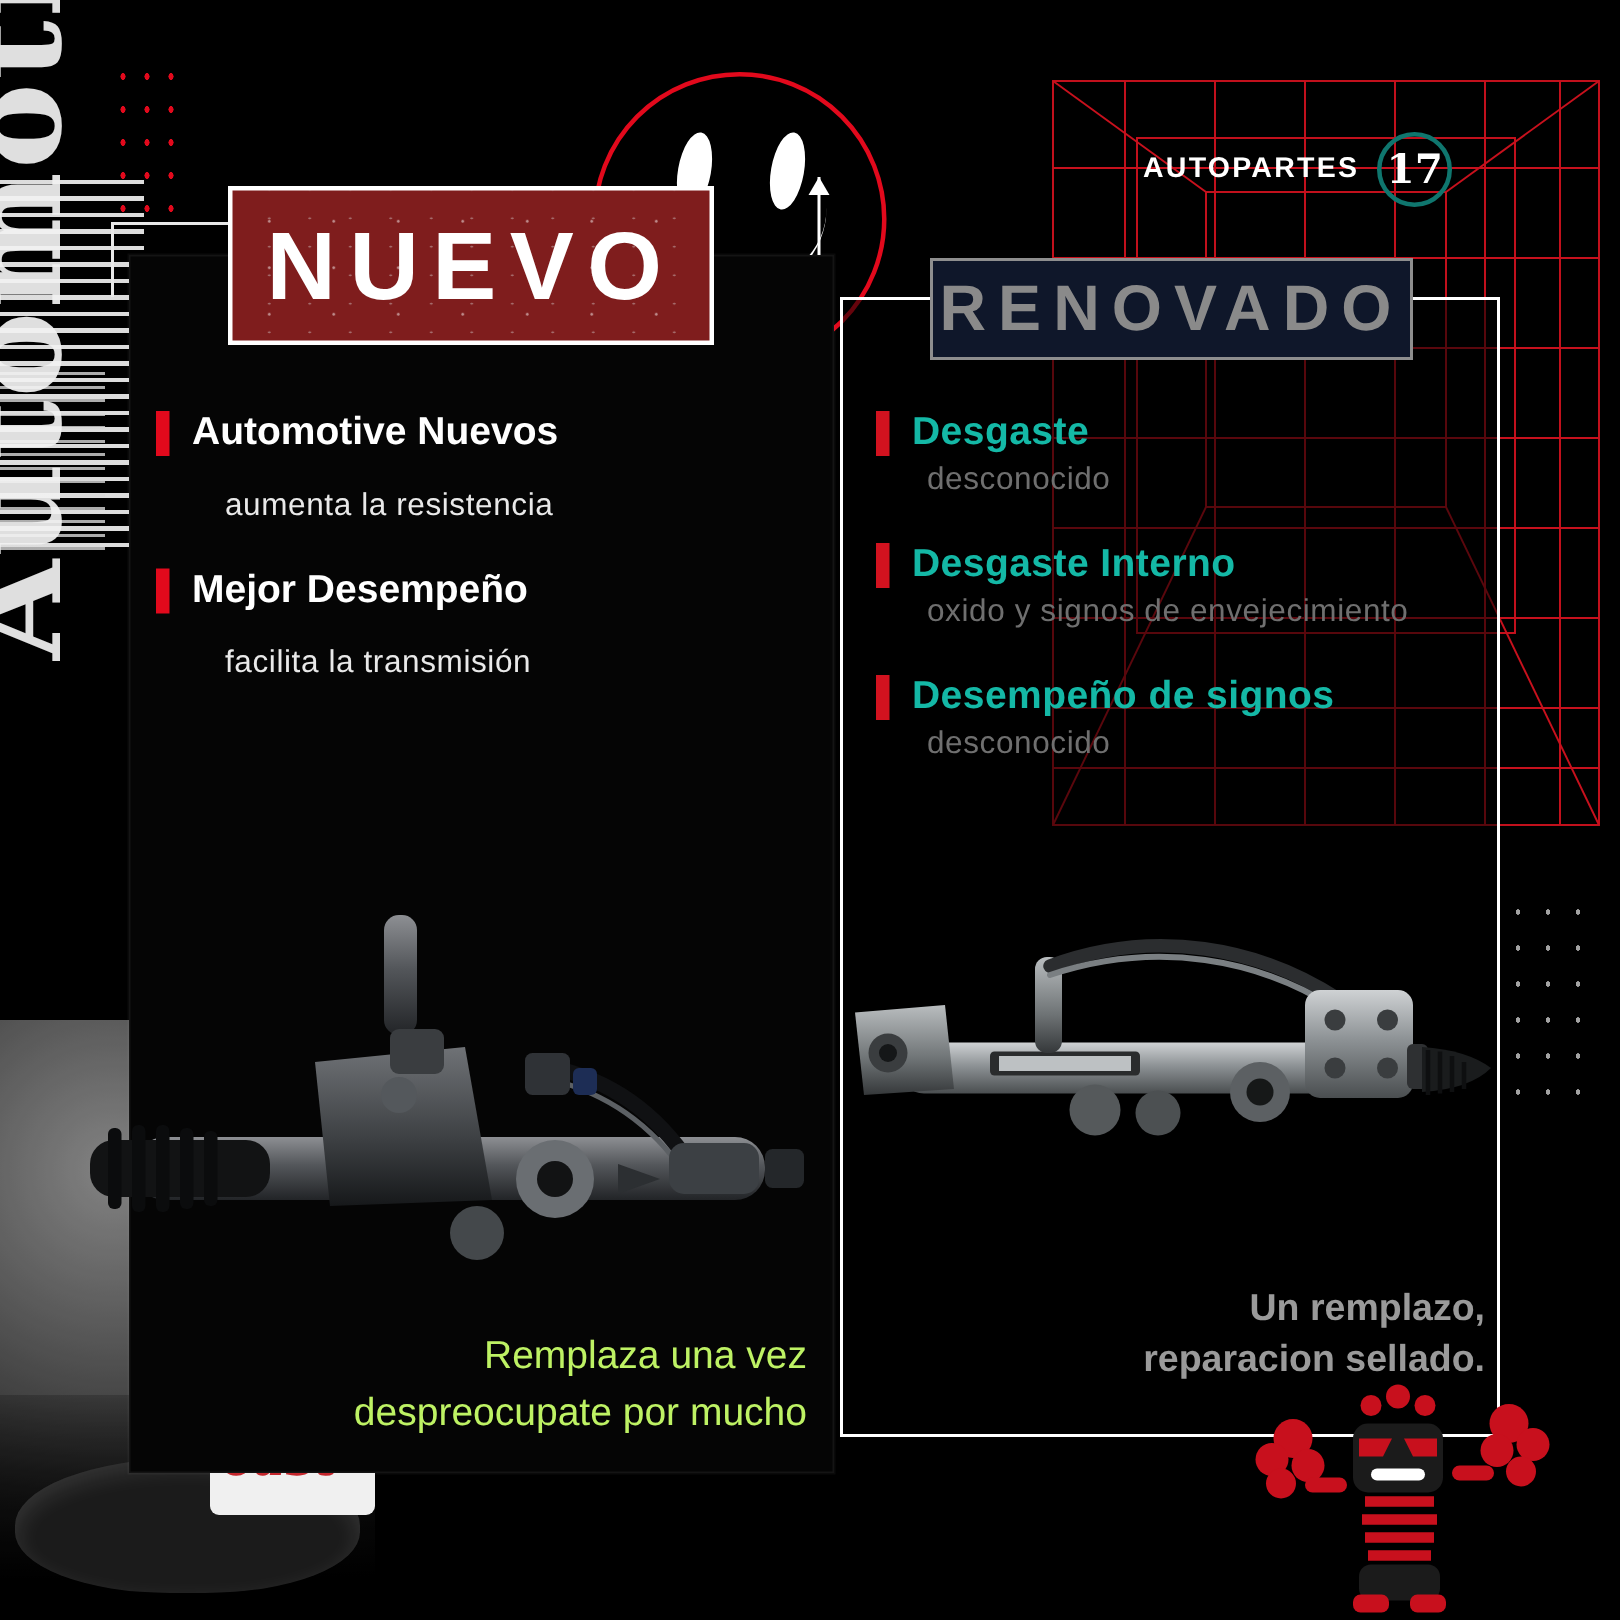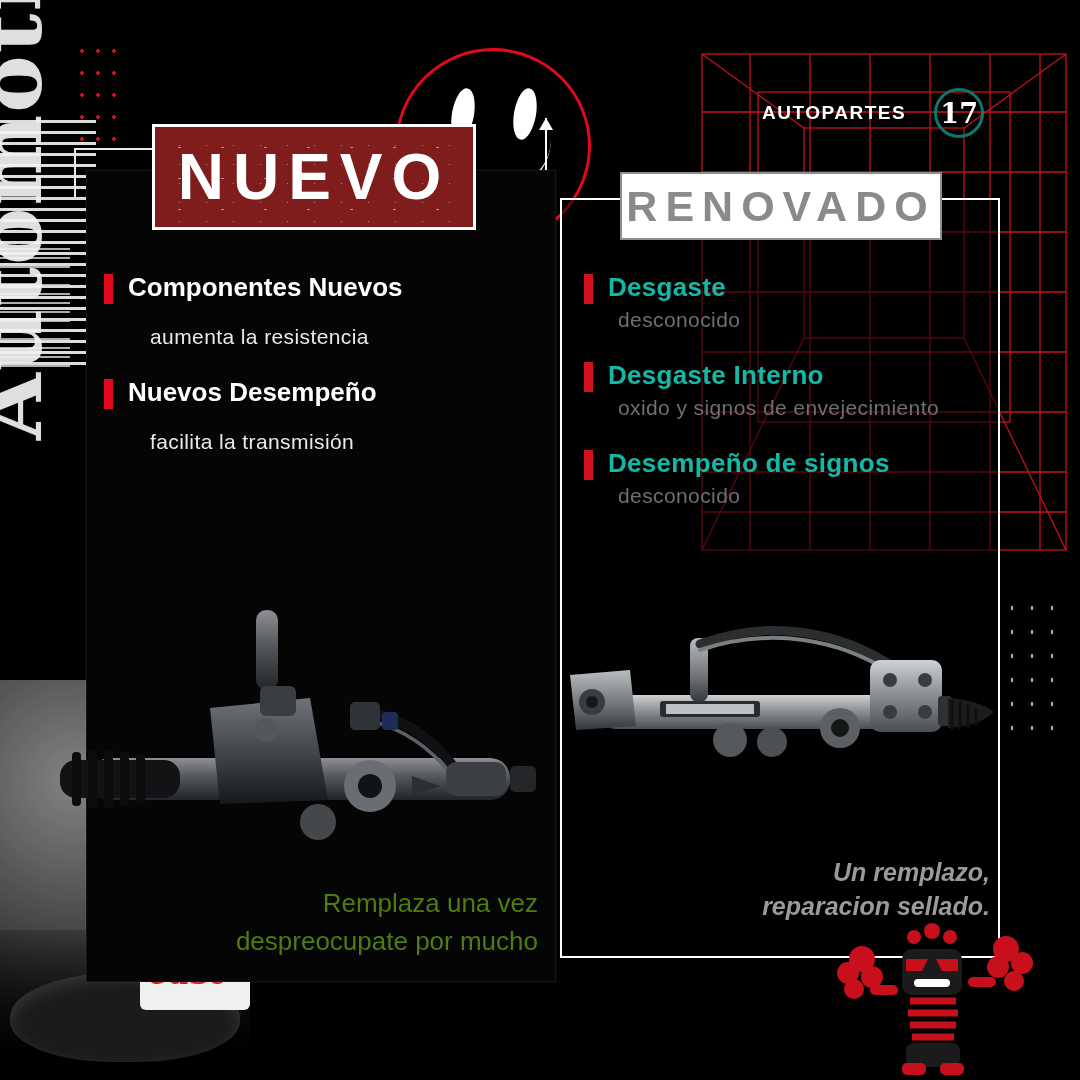--- a/index.html
+++ b/index.html
@@ -183,21 +183,21 @@
     left: 700px; top: 52px;
     width: 368px; height: 500px;
   }
 
   
   .brand {
     position: absolute;
     left: 762px; top: 88px;
     display: flex;
     align-items: center;
-    gap: 28px;
+    gap: 12px;
     z-index: 6;
   }
   .brand-text {
     color: #fff;
     font-weight: bold;
     font-size: 19px;
     letter-spacing: 1.5px;
   }
   .brand-mark {
     width: 50px; height: 50px;
@@ -228,21 +228,21 @@
     width: 440px; height: 760px;
     border: 2px solid #ffffff;
     background: rgba(0,0,0,.55);
     z-index: 3;
   }
   #ren-title {
     position: absolute;
     left: 620px; top: 172px;
     width: 322px; height: 68px;
     border: 2px solid #8e8e8e;
-    background: #ffffff;
+    background: #0f172a;
     color: #8a8a8a;
     font-weight: bold;
     font-size: 43px;
     letter-spacing: 8px;
     display: flex; align-items: center; justify-content: center;
     z-index: 5;
   }
   .ren-list {
     position: absolute;
     left: 584px; top: 272px;
@@ -272,21 +272,20 @@
   .ren-foot {
     position: absolute;
     left: 600px; top: 856px;
     width: 390px;
     text-align: right;
     color: #9a9a9a;
     font-weight: bold;
     font-size: 25px;
     line-height: 1.35;
     z-index: 5;
-    font-style: italic;
   }
 
   
   .rack-ren {
     position: absolute;
     left: 540px; top: 600px;
     width: 470px; height: 230px;
     z-index: 4;
   }
 
@@ -348,21 +347,21 @@
     margin-top: 22px;
     margin-left: 22px;
     letter-spacing: .4px;
     white-space: nowrap;
   }
   .new-foot {
     position: absolute;
     left: 120px; top: 885px;
     width: 418px;
     text-align: right;
-    color: #4d7c0f;
+    color: #bef264;
     font-size: 26px;
     line-height: 1.45;
     z-index: 9;
   }
 
   
   .rack-new {
     position: absolute;
     left: 60px; top: 590px;
     width: 500px; height: 270px;
@@ -541,28 +540,28 @@
 
   <div id="new-title">
     <div class="starfield"></div>
     <span>NUEVO</span>
   </div>
 
   <div class="new-list">
     <div class="new-item">
       <div class="bar"></div>
       <div class="new-h">
-        <span>Componentes Nuevos</span><span class="light"></span>
+        <span>Automotive Nuevos</span><span class="light"></span>
       </div>
       <div class="new-s">aumenta la resistencia</div>
     </div>
     <div class="new-item">
       <div class="bar"></div>
       <div class="new-h">
-        <span>Nuevos</span><span class="light"> Desempeño</span>
+        <span>Mejor</span><span class="light"> Desempeño</span>
       </div>
       <div class="new-s">facilita la transmisión</div>
     </div>
   </div>
 
   <div class="new-foot">
     <div>Remplaza una vez</div>
     <div>despreocupate por mucho</div>
   </div>
 

